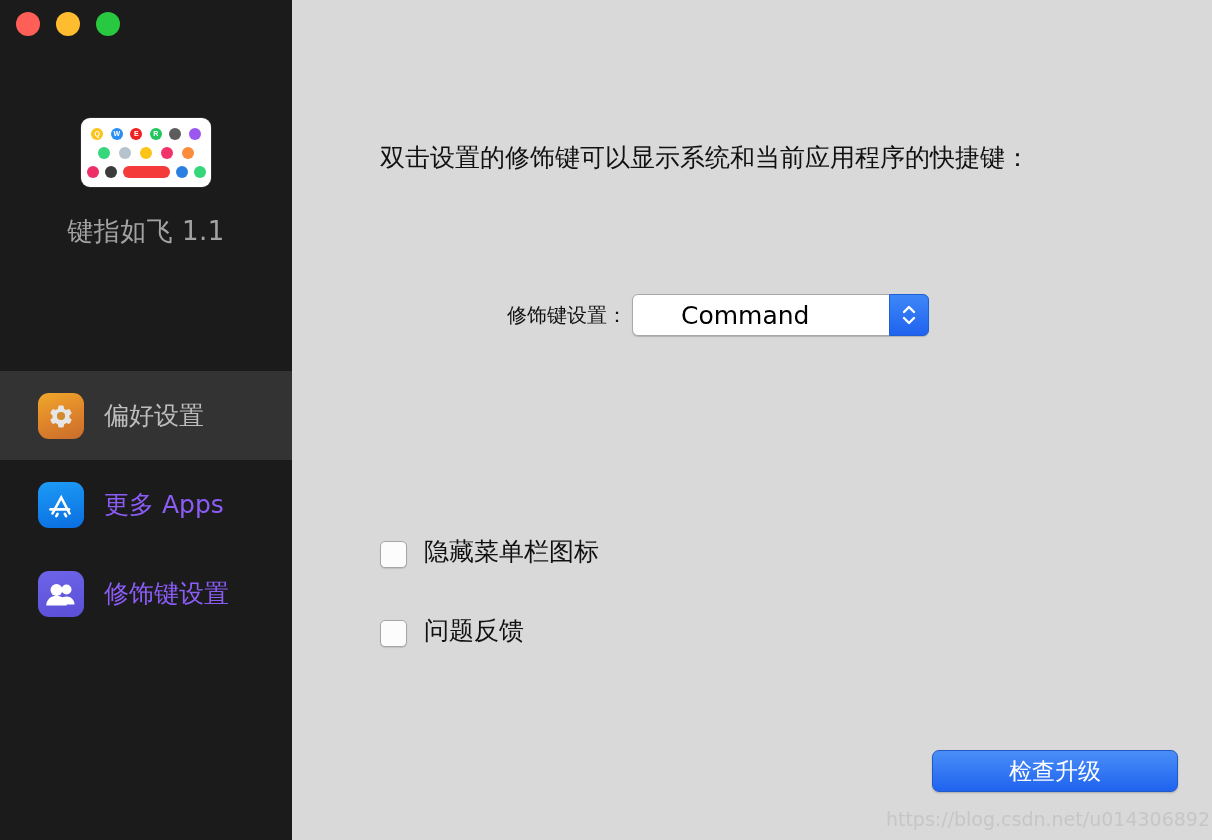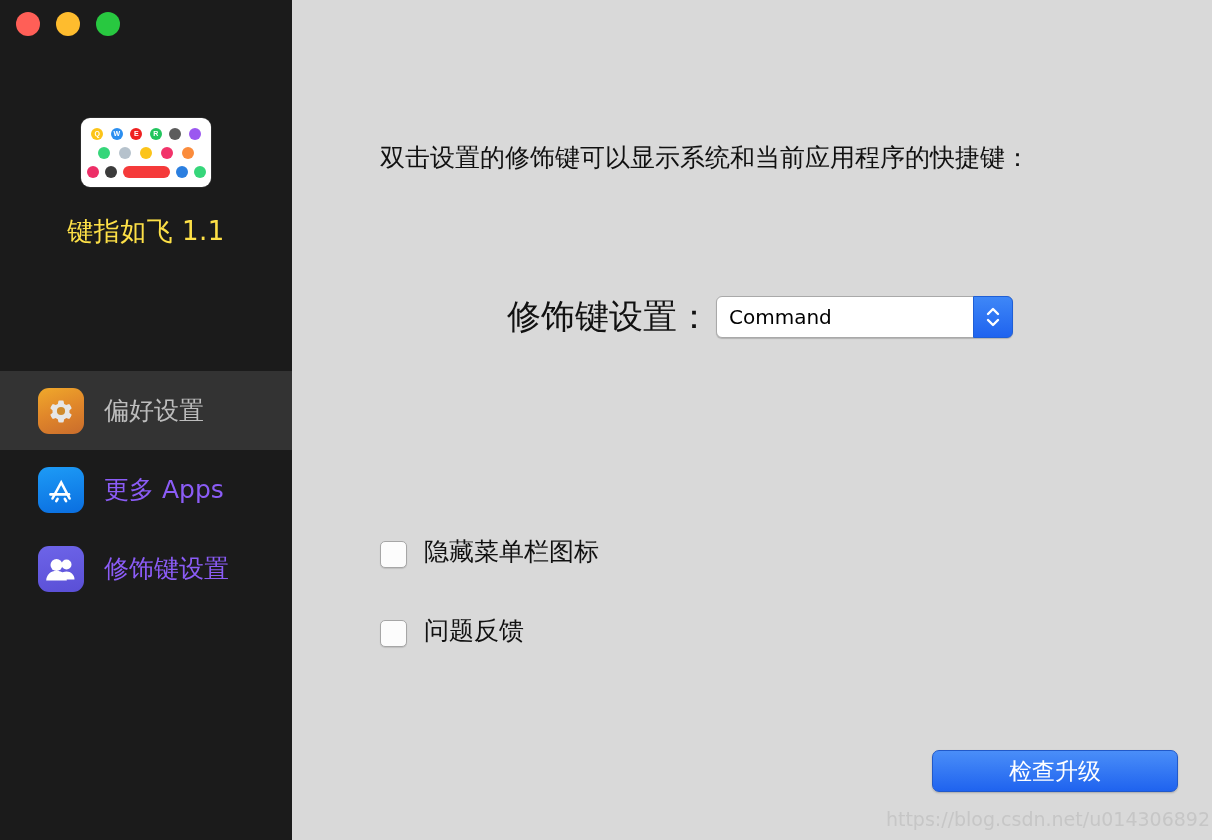--- a/index.html
+++ b/index.html
@@ -85,35 +85,35 @@
     flex: 0 0 auto;
   }
   .key-bar {
     height: 12px;
     width: 47px;
     border-radius: 6px;
     flex: 0 0 auto;
   }
   #app-title {
     margin-top: 27px;
-    color: #fde047;
+    color: #a3a3a3;
     font-size: 26px;
     letter-spacing: 0.5px;
     font-family: "DejaVu Sans", "Liberation Sans", sans-serif;
   }
 
   
   #sidebar-nav {
     position: absolute;
     top: 371px;
     left: 0;
     width: 292px;
   }
   .nav-item {
-    height: 79px;
+    height: 89px;
     display: flex;
     align-items: center;
     padding-left: 38px;
     box-sizing: border-box;
     cursor: default;
   }
   .nav-item.is-selected {
     background: #333333;
   }
   .nav-icon {
@@ -159,45 +159,46 @@
 
   
   #modifier-row {
     position: absolute;
     top: 294px;
     left: 215px;
     display: flex;
     align-items: center;
   }
   #modifier-label {
-    font-size: 34px;
+    font-size: 20px;
     color: #111111;
     font-family: "DejaVu Sans", "Liberation Sans", sans-serif;
     white-space: nowrap;
   }
   #modifier-select {
     margin-left: 5px;
     position: relative;
     width: 297px;
     height: 42px;
     border-radius: 6px;
     background: #ffffff;
     border: 1px solid #a9a9a9;
     box-shadow: 0 1px 1px rgba(0,0,0,0.18);
     display: flex;
     align-items: center;
     box-sizing: border-box;
     cursor: default;
   }
   #modifier-value {
-    padding-left: 12px;
-    font-size: 20px;
+    padding-left: 20px;
+    font-size: 25px;
     color: #000000;
     font-family: "DejaVu Sans", "Liberation Sans", sans-serif;
     white-space: nowrap;
+    margin-left: 28px;
   }
   #modifier-stepper {
     position: absolute;
     right: -1px;
     top: -1px;
     width: 40px;
     height: 42px;
     border-radius: 0 6px 6px 0;
     background: linear-gradient(180deg, #3e87f7 0%, #1f63ef 100%);
     border: 1px solid #1f5fd6;

